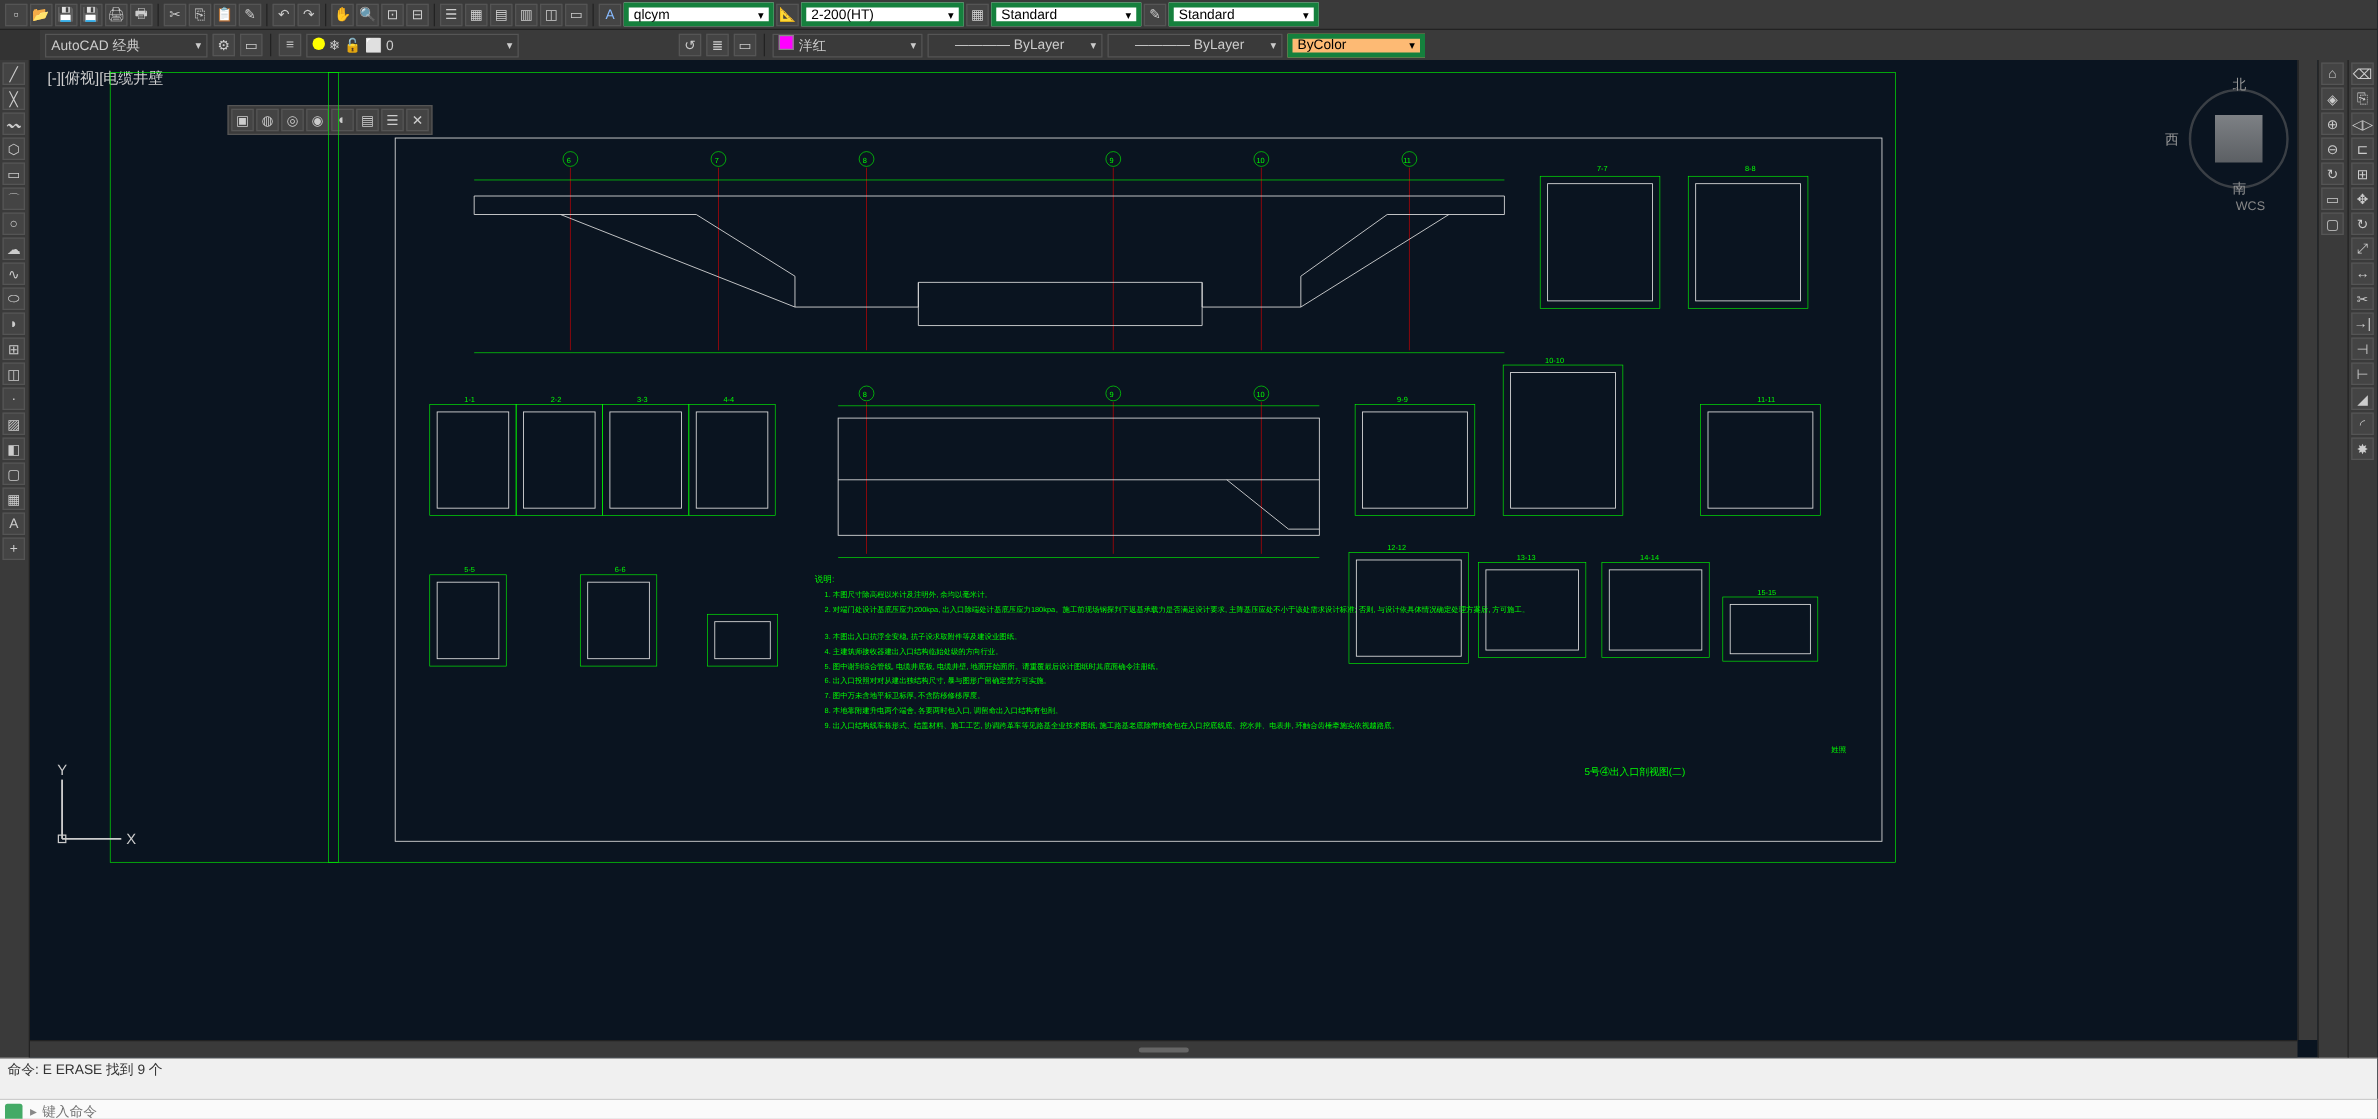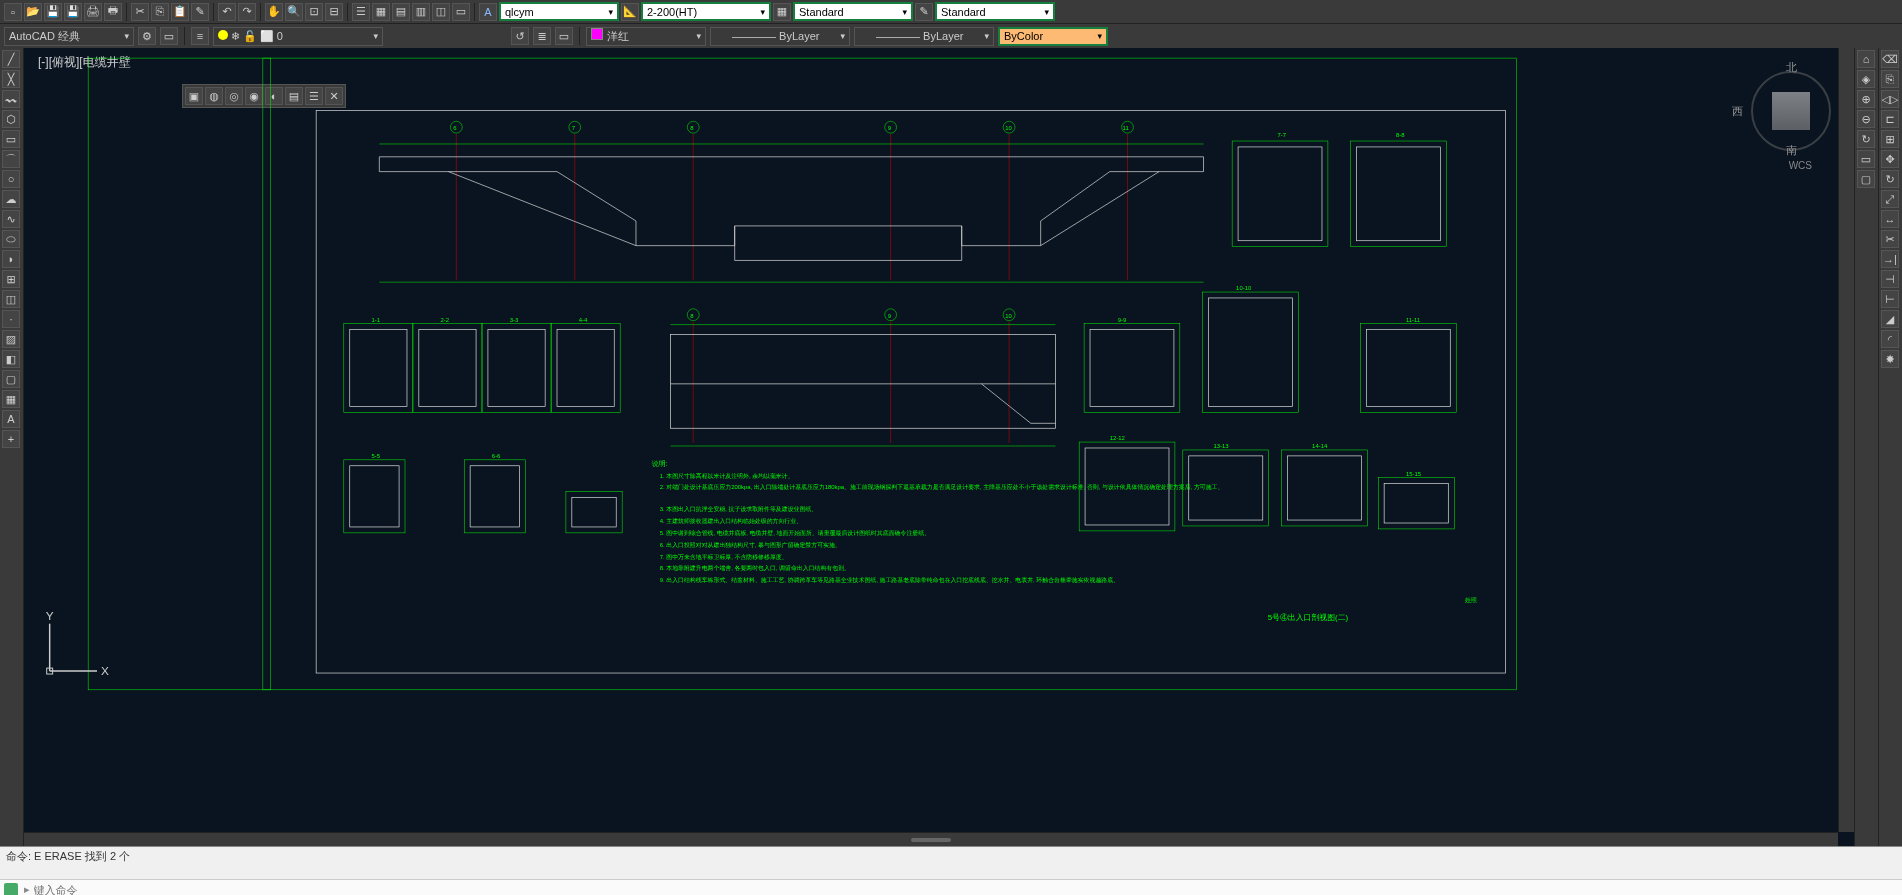--- a/index.html
+++ b/index.html
@@ -1,23 +1,23 @@
 <!DOCTYPE html>
 <html><head>
 <meta charset="utf-8">
 <style>
 * { margin: 0; padding: 0; box-sizing: border-box; font-family: "Microsoft YaHei", Arial, sans-serif; }
 body { background: #333; color: #ccc; overflow: hidden; width: 1902px; height: 895px; font-size: 11px; }
 .toolbar-row { background: #3a3a3a; border-bottom: 1px solid #222; display: flex; align-items: center; padding: 2px 4px; gap: 2px; height: 24px; }
 .tool-btn { width: 18px; height: 18px; background: #444; border: 1px solid #555; display: flex; align-items: center; justify-content: center; cursor: pointer; }
 .tool-sep { width: 1px; height: 18px; background: #222; margin: 0 2px; }
-.dropdown { background: #fff; color: #000; border: 2px solid #15803d; height: 19px; padding: 0 4px; font-size: 11px; display: flex; align-items: center; min-width: 100px; justify-content: space-between; }
+.dropdown { background: #fff; color: #000; border: 4px solid #15803d; height: 19px; padding: 0 4px; font-size: 11px; display: flex; align-items: center; min-width: 100px; justify-content: space-between; }
 .dropdown-dark { background: #3a3a3a; color: #ccc; border: 1px solid #555; }
 .dropdown::after { content: "▾"; font-size: 9px; margin-left: 4px; }
-.workspace-row { background: #3a3a3a; height: 24px; display: flex; align-items: center; padding: 2px 4px; gap: 4px; }
+.workspace-row { background: #3a3a3a; height: 24px; display: flex; align-items: center; padding: 2px 4px; gap: 4px; margin-left: 32px; }
 .main-area { display: flex; height: 798px; position: relative; }
 .left-toolbar { width: 24px; background: #3a3a3a; border-right: 1px solid #222; display: flex; flex-direction: column; gap: 2px; padding: 2px; }
 .right-toolbar { width: 24px; background: #3a3a3a; border-left: 1px solid #222; display: flex; flex-direction: column; gap: 2px; padding: 2px; }
 .canvas-wrap { flex: 1; background: #0a1420; position: relative; overflow: hidden; }
 .viewport-label { position: absolute; top: 6px; left: 14px; color: #d0d0d0; font-size: 12px; }
 .floating-palette { position: absolute; top: 36px; left: 158px; background: #3a3a3a; border: 1px solid #555; display: flex; gap: 2px; padding: 2px; }
 .viewcube { position: absolute; top: 18px; right: 18px; width: 90px; height: 90px; }
 .viewcube-ring { width: 80px; height: 80px; border: 2px solid #6a6a6a; border-radius: 50%; position: absolute; top: 5px; left: 5px; opacity: 0.5; }
 .viewcube-face { width: 38px; height: 38px; background: linear-gradient(#bbb,#888); position: absolute; top: 26px; left: 26px; opacity: 0.65; }
 .viewcube-label { position: absolute; color: #999; font-size: 11px; }
@@ -330,20 +330,20 @@
     <div class="tool-btn">⊣</div>
     <div class="tool-btn">⊢</div>
     <div class="tool-btn">◢</div>
     <div class="tool-btn">◜</div>
     <div class="tool-btn">✸</div>
   </div>
 </div>
 
 <div class="command-area">
   <div class="cmd-history">
-    <div>命令: E ERASE 找到 2 个</div>
+    <div>命令: E ERASE 找到 9 个</div>
   </div>
   <div class="cmd-input-row">
     <div class="cmd-prompt"></div>
     <span style="color:#888;margin-right:4px">▸</span>
     <input class="cmd-input" placeholder="键入命令" style="">
   </div>
 </div>
 
 </body></html>

